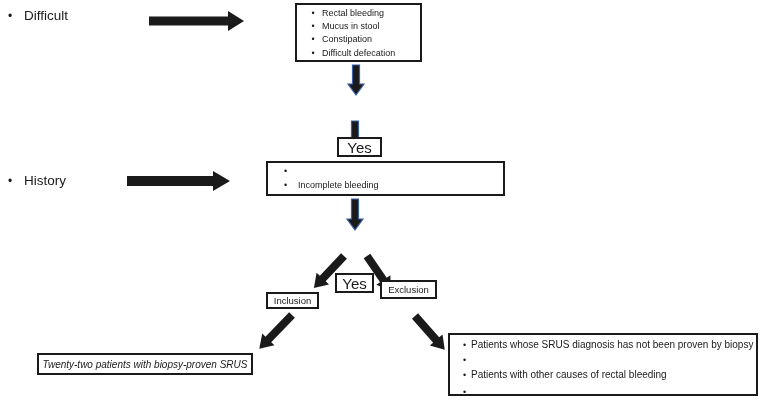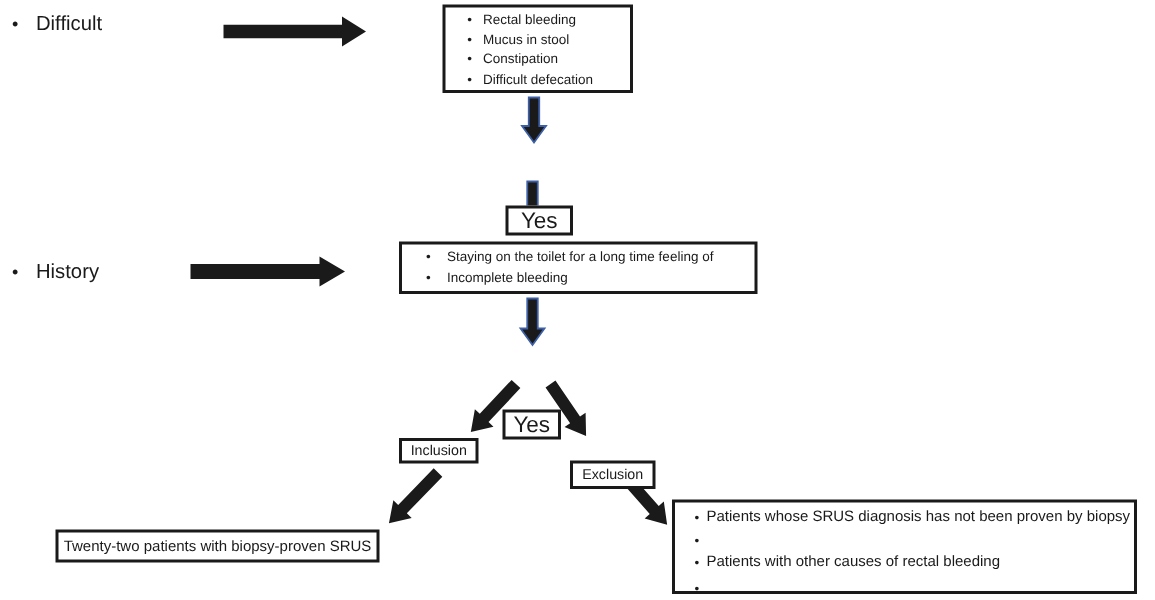--- a/index.html
+++ b/index.html
@@ -29,23 +29,23 @@
   #box-complaints .blt{margin-left:7px;width:18px;}
   
   .yes-box{font-size:15px;margin-top:40px;}
   #yes-top{left:337px;top:97px;width:45px;height:20px;}
   #yes-bottom{left:335px;top:233px;width:39px;height:20px;}
   
   #box-history{left:266px;top:161px;width:239px;height:35px;padding-top:2px;font-size:9px;line-height:13.8px;}
   #box-history .blt{margin-left:5px;width:25px;}
   
   #box-inclusion{left:266px;top:292px;width:53px;height:17px;font-size:9.5px;}
-  #box-exclusion{left:380px;top:307px;width:57px;height:19px;font-size:9.5px;}
+  #box-exclusion{left:380px;top:280px;width:57px;height:19px;font-size:9.5px;}
   
-  #box-result{left:37px;top:353px;width:216px;height:22px;font-size:10px;}
+  #box-result{left:37px;top:353px;width:216px;height:22px;font-size:10px;font-style:italic;}
   #box-exclusion-list{left:448px;top:333px;width:310px;height:63px;padding-top:3px;font-size:10px;line-height:13.8px;}
   #box-exclusion-list .blt{margin-left:8px;width:13px;font-size:9px;padding-top:1px;}
   #box-exclusion-list li:last-child{margin-top:3px;}
   .arrow{fill:var(--ink);}
   .arrow.v{stroke:var(--arrow-outline);stroke-width:1.2;}
 </style>
 </head>
 <body>
 
 <div class="canvas">
@@ -120,21 +120,20 @@
   </div>
 
   <div class="box center yes-box" id="yes-top">
     <span>Yes</span>
   </div>
 
   <div class="box" id="box-history">
     <ul class="blist">
         <li>
           <span class="blt">•</span>
-          <span class="btxt">Staying on the toilet for a long time feeling of</span>
         </li>
         <li>
           <span class="blt">•</span>
           <span class="btxt">Incomplete bleeding</span>
         </li>
       </ul>
   </div>
 
   <div class="box center yes-box" id="yes-bottom">
     <span>Yes</span>

